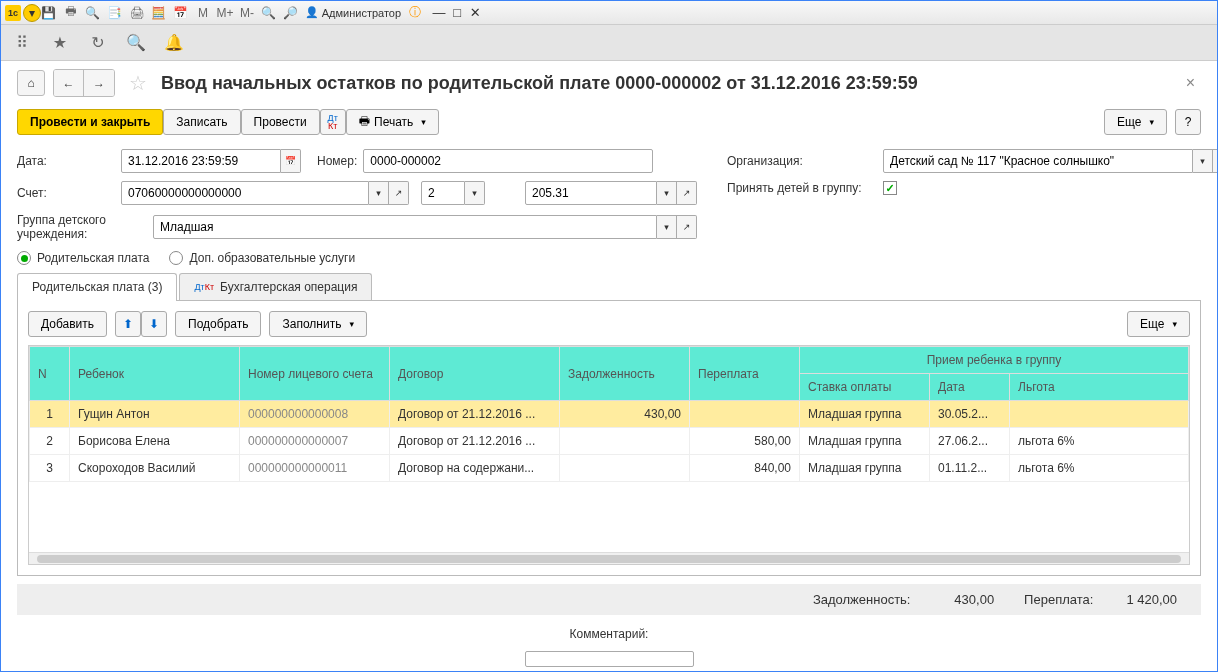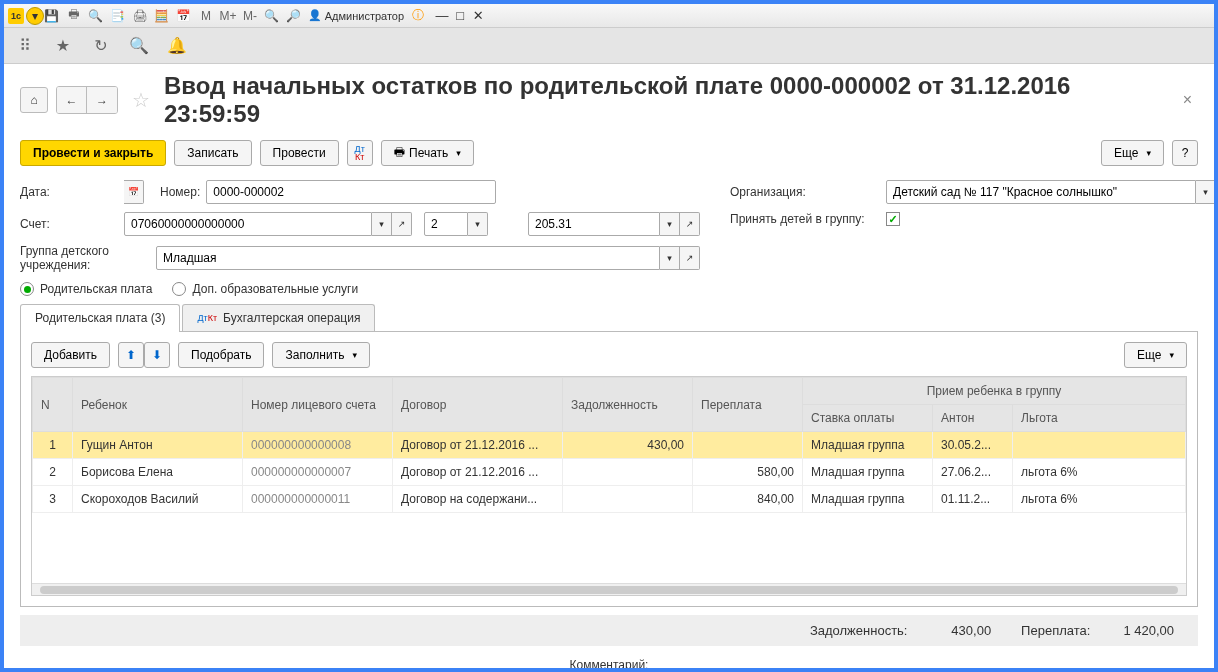--- a/index.html
+++ b/index.html
@@ -1,38 +1,38 @@
 <!DOCTYPE html>
 <html><head>
 <meta charset="utf-8">
 <style>
 * { box-sizing: border-box; margin: 0; padding: 0; font-family: Arial, sans-serif; }
 body { background: #f0f0f0; font-size: 12px; color: #333; }
-.window { width: 1218px; height: 672px; background: #fff; border: 4px solid #3b82f6; display: flex; flex-direction: column; }
+.window { width: 1218px; height: 672px; background: #fff; border: 1px solid #3b82f6; display: flex; flex-direction: column; }
 .titlebar { height: 24px; background: linear-gradient(#f8f8f8, #e8e8e8); display: flex; align-items: center; padding: 0 4px; border-bottom: 1px solid #ccc; }
 .tb-logo { width: 16px; height: 16px; background: #fc0; border-radius: 2px; display: flex; align-items: center; justify-content: center; font-size: 9px; font-weight: bold; }
 .tb-dropdown { width: 18px; height: 18px; background: #fc0; border-radius: 9px; border: 1px solid #b90; display: flex; align-items: center; justify-content: center; margin-left: 2px; }
 .tb-title { flex: 1; margin-left: 8px; font-size: 11px; color: #555; }
 .tb-icons { display: flex; gap: 6px; align-items: center; }
 .tb-icon { width: 16px; height: 16px; display: flex; align-items: center; justify-content: center; font-size: 12px; color: #666; cursor: pointer; }
 .tb-user { display: flex; align-items: center; gap: 3px; font-size: 11px; }
 .tb-win { display: flex; gap: 2px; margin-left: 8px; }
 .tb-win span { width: 16px; height: 16px; display: flex; align-items: center; justify-content: center; cursor: pointer; font-size: 13px; }
 .toolbar2 { height: 36px; background: #e5e5e5; border-bottom: 1px solid #ccc; display: flex; align-items: center; padding: 0 12px; gap: 20px; }
 .tb2-icon { width: 18px; height: 18px; display: flex; align-items: center; justify-content: center; font-size: 16px; color: #666; cursor: pointer; }
 .content { flex: 1; background: #fff; padding: 8px 16px 12px; display: flex; flex-direction: column; overflow: hidden; }
 .page-header { display: flex; align-items: center; gap: 8px; margin-bottom: 12px; }
 .nav-btn { width: 28px; height: 26px; border: 1px solid #bbb; border-radius: 3px; background: #f5f5f5; display: flex; align-items: center; justify-content: center; cursor: pointer; }
 .nav-group { display: flex; border: 1px solid #bbb; border-radius: 3px; overflow: hidden; }
 .nav-group .nav-btn { border: none; border-right: 1px solid #bbb; border-radius: 0; width: 30px; }
 .nav-group .nav-btn:last-child { border-right: none; }
 .star { font-size: 20px; color: #ccc; margin: 0 6px; }
-.page-title { font-size: 24px; font-weight: bold; flex: 1; }
+.page-title { font-size: 18px; font-weight: bold; flex: 1; }
 .close-x { font-size: 16px; color: #888; cursor: pointer; padding: 0 6px; }
-.actions { display: flex; gap: 8px; align-items: center; margin-bottom: 14px; }
+.actions { display: flex; align-items: center; margin-bottom: 14px; }
 .btn { height: 26px; padding: 0 12px; border: 1px solid #aaa; border-radius: 3px; background: #f5f5f5; cursor: pointer; font-size: 12px; display: flex; align-items: center; gap: 4px; }
 .btn-primary { background: #ffd700; border-color: #c9a800; font-weight: bold; }
 .btn-icon { width: 26px; padding: 0; justify-content: center; }
 .btn-dropdown::after { content: "▾"; margin-left: 4px; font-size: 9px; }
 .actions-right { margin-left: auto; display: flex; gap: 8px; }
 .form-area { display: flex; gap: 30px; margin-bottom: 10px; }
 .form-col { display: flex; flex-direction: column; gap: 8px; }
 .form-row { display: flex; align-items: center; gap: 6px; }
 .lbl { min-width: 98px; font-size: 12px; }
 .lbl-wide { min-width: 150px; }
@@ -46,21 +46,21 @@
 .radio-dot { width: 14px; height: 14px; border: 1px solid #888; border-radius: 50%; display: flex; align-items: center; justify-content: center; }
 .radio-dot.checked::after { content: ""; width: 7px; height: 7px; background: #0a0; border-radius: 50%; }
 .tabs { display: flex; border-bottom: 1px solid #bbb; }
 .tab { padding: 6px 14px; border: 1px solid #bbb; border-bottom: none; background: #f0f0f0; border-radius: 3px 3px 0 0; cursor: pointer; margin-right: 2px; font-size: 12px; display: flex; gap: 6px; align-items: center; }
 .tab.active { background: #fff; position: relative; }
 .tab.active::after { content: ""; position: absolute; bottom: -1px; left: 0; right: 0; height: 1px; background: #fff; }
 .tab-content { border: 1px solid #bbb; border-top: none; padding: 10px; flex: 1; display: flex; flex-direction: column; }
 .tab-actions { display: flex; gap: 8px; margin-bottom: 8px; }
 .table-wrap { flex: 1; border: 1px solid #ccc; overflow: auto; position: relative; }
 table { width: 100%; border-collapse: collapse; font-size: 12px; }
-th { background: #e5e5e5; border: 1px solid #ddd; padding: 6px 8px; text-align: left; font-weight: normal; color: #555; }
+th { background: #5eead4; border: 1px solid #ddd; padding: 6px 8px; text-align: left; font-weight: normal; color: #555; }
 td { border: 1px solid #eee; padding: 6px 8px; }
 tr.selected td { background: #ffec9f; }
 .account-num { color: #888; }
 .num-right { text-align: right; }
 .num-center { text-align: center; }
 .hscroll { height: 12px; background: #f0f0f0; border-top: 1px solid #ddd; position: relative; }
 .hscroll-thumb { position: absolute; left: 8px; right: 8px; top: 2px; height: 8px; background: #ccc; border-radius: 4px; }
 .totals { background: #eee; padding: 8px 24px; display: flex; justify-content: flex-end; gap: 30px; margin-top: 8px; font-size: 13px; }
 .totals span.val { display: inline-block; min-width: 80px; text-align: right; }
 .footer-row { display: flex; gap: 10px; align-items: center; margin-top: 12px; flex-direction: column; }
@@ -139,20 +139,21 @@
         <button class="btn btn-dropdown">Еще</button>
         <button class="btn btn-icon">?</button>
       </div>
     </div>
 
     <div class="form-area">
       <div class="form-col">
         <div class="form-row">
           <span class="lbl">Дата:</span>
           <div class="input-group">
+            <input class="input" style="width: 160px;" value="31.12.2016 23:59:59">
             <span class="ig-btn">📅</span>
           </div>
           <span class="lbl" style="min-width:auto;margin-left:10px">Номер:</span>
           <input class="input" style="width: 290px;" value="0000-000002">
         </div>
         <div class="form-row">
           <span class="lbl">Счет:</span>
           <div class="input-group">
             <input class="input" style="width: 248px;" value="07060000000000000">
             <span class="ig-btn">▾</span>
@@ -235,21 +236,21 @@
               <th rowspan="2" style="width:40px">N</th>
               <th rowspan="2" style="width:170px">Ребенок</th>
               <th rowspan="2" style="width:150px">Номер лицевого счета</th>
               <th rowspan="2" style="width:170px">Договор</th>
               <th rowspan="2" style="width:130px">Задолженность</th>
               <th rowspan="2" style="width:110px">Переплата</th>
               <th colspan="3" style="text-align:center">Прием ребенка в группу</th>
             </tr>
             <tr>
               <th style="width:130px">Ставка оплаты</th>
-              <th style="width:80px">Антон</th>
+              <th style="width:80px">Дата</th>
               <th>Льгота</th>
             </tr>
           </thead>
           <tbody id="table-body">
               <tr class="selected">
                 <td class="num-center">1</td>
                 <td>Гущин Антон</td>
                 <td class="account-num">000000000000008</td>
                 <td>Договор от 21.12.2016 ...</td>
                 <td class="num-right">430,00</td>

